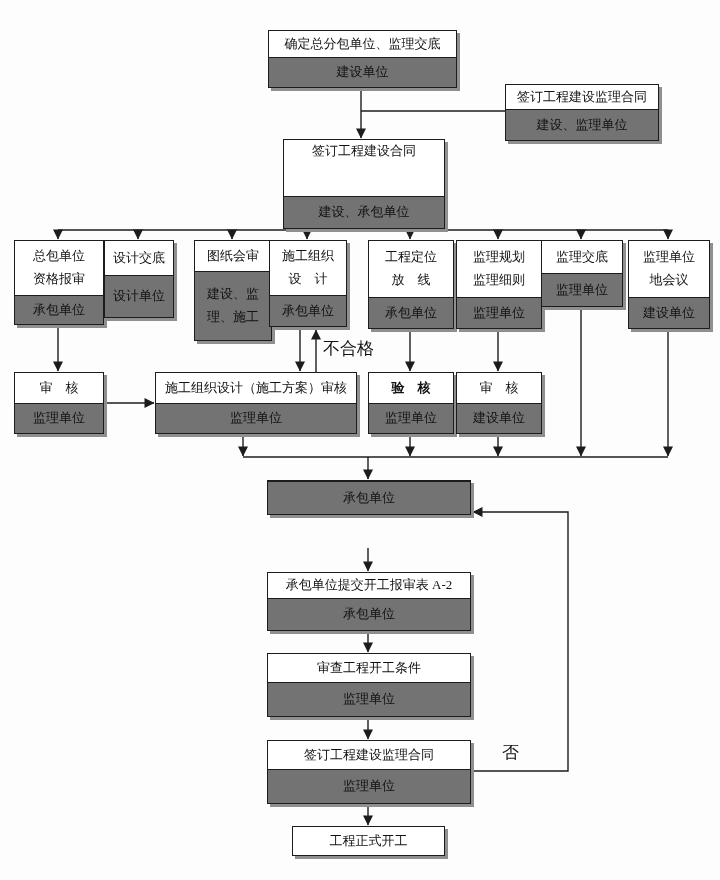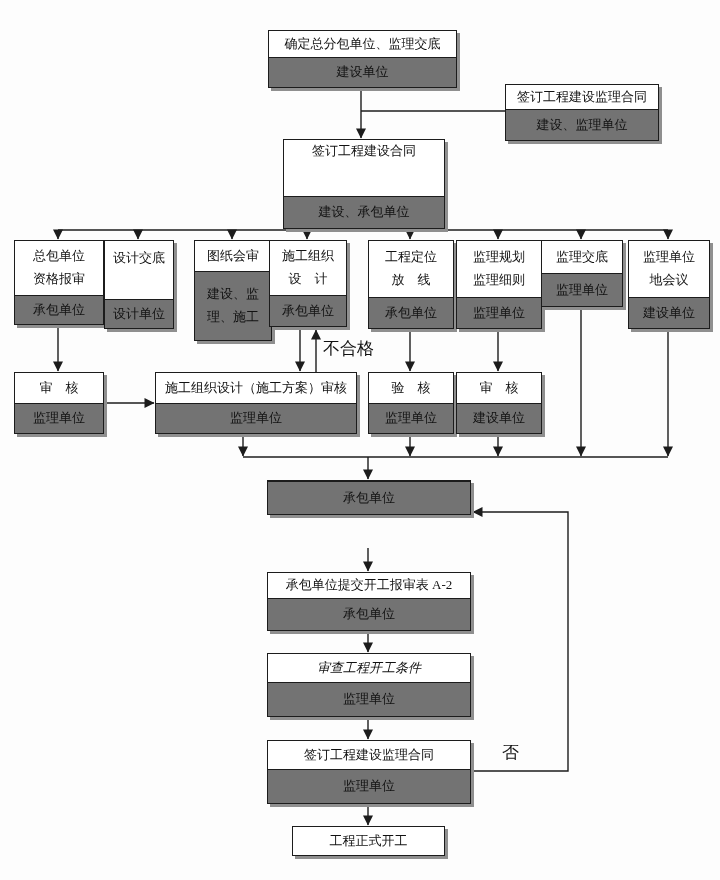--- a/index.html
+++ b/index.html
@@ -85,21 +85,21 @@
   </div>
 
   <div class="node" style="left:14px;top:240px;width:88px;">
     <div class="t" style="height:54px;">总包单位
 资格报审</div>
     <div class="a" style="height:29px;">承包单位</div>
   </div>
 
   <div class="node" style="left:104px;top:240px;width:68px;">
     <div class="t" style="height:34px;">设计交底</div>
-    <div class="a" style="height:29px;margin-top:24px;">设计单位</div>
+    <div class="a" style="height:42px;">设计单位</div>
   </div>
 
   <div class="node" style="left:194px;top:240px;width:76px;">
     <div class="t" style="height:30px;">图纸会审</div>
     <div class="a" style="height:69px;">建设、监
 理、施工</div>
   </div>
 
   <div class="node" style="left:269px;top:240px;width:76px;">
     <div class="t" style="height:54px;">施工组织
@@ -134,40 +134,40 @@
     <div class="t" style="height:30px;">审　核</div>
     <div class="a" style="height:30px;">监理单位</div>
   </div>
 
   <div class="node" style="left:155px;top:372px;width:200px;">
     <div class="t" style="height:30px;">施工组织设计（施工方案）审核</div>
     <div class="a" style="height:30px;">监理单位</div>
   </div>
 
   <div class="node" style="left:368px;top:372px;width:84px;">
-    <div class="t" style="height:30px;">验　核</div>
+    <div class="t" style="height:30px;font-weight:bold;">验　核</div>
     <div class="a" style="height:30px;">监理单位</div>
   </div>
 
   <div class="node" style="left:456px;top:372px;width:84px;">
     <div class="t" style="height:30px;">审　核</div>
     <div class="a" style="height:30px;">建设单位</div>
   </div>
 
   <div class="node" style="left:267px;top:480px;width:202px;">
     <div class="a" style="height:33px;">承包单位</div>
   </div>
 
   <div class="node" style="left:267px;top:572px;width:202px;">
     <div class="t" style="height:25px;">承包单位提交开工报审表 A-2</div>
     <div class="a" style="height:32px;">承包单位</div>
   </div>
 
   <div class="node" style="left:267px;top:653px;width:202px;">
-    <div class="t" style="height:28px;font-style:italic;">审查工程开工条件</div>
+    <div class="t" style="height:28px;">审查工程开工条件</div>
     <div class="a" style="height:34px;">监理单位</div>
   </div>
 
   <div class="node" style="left:267px;top:740px;width:202px;">
     <div class="t" style="height:28px;">签订工程建设监理合同</div>
     <div class="a" style="height:34px;">监理单位</div>
   </div>
 
   <div class="node" style="left:292px;top:826px;width:151px;">
     <div class="t" style="height:28px;">工程正式开工</div>

